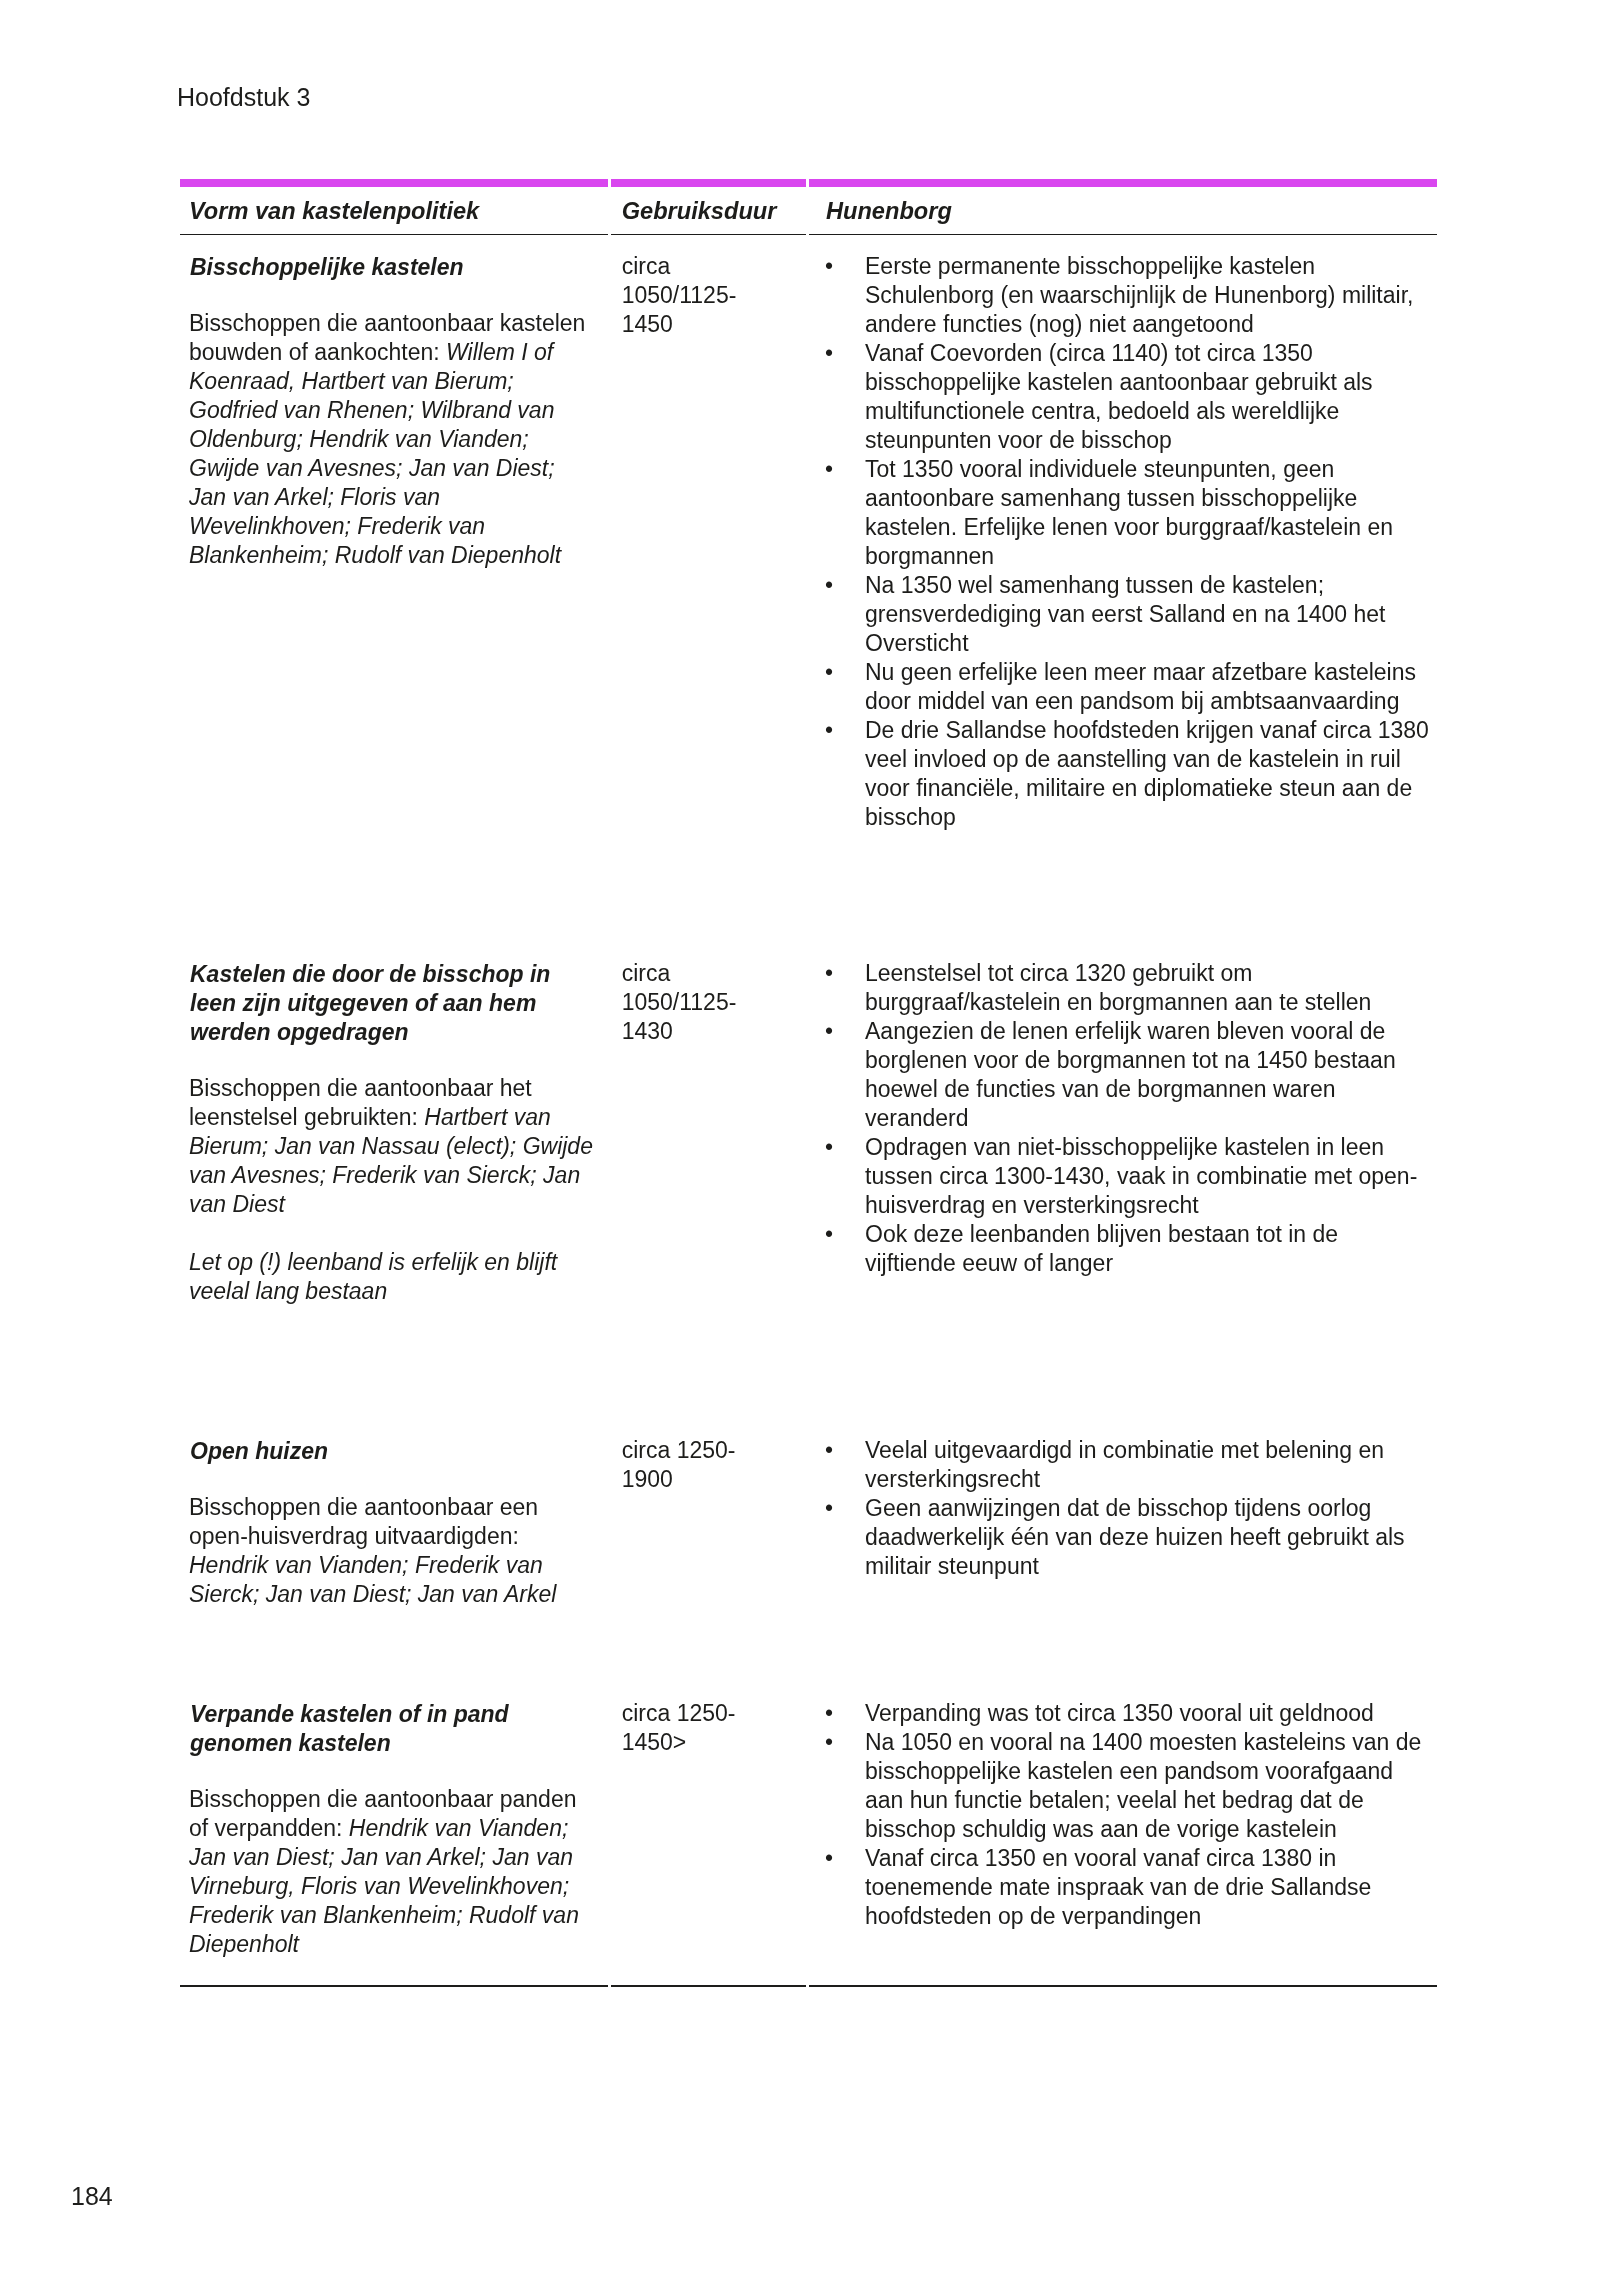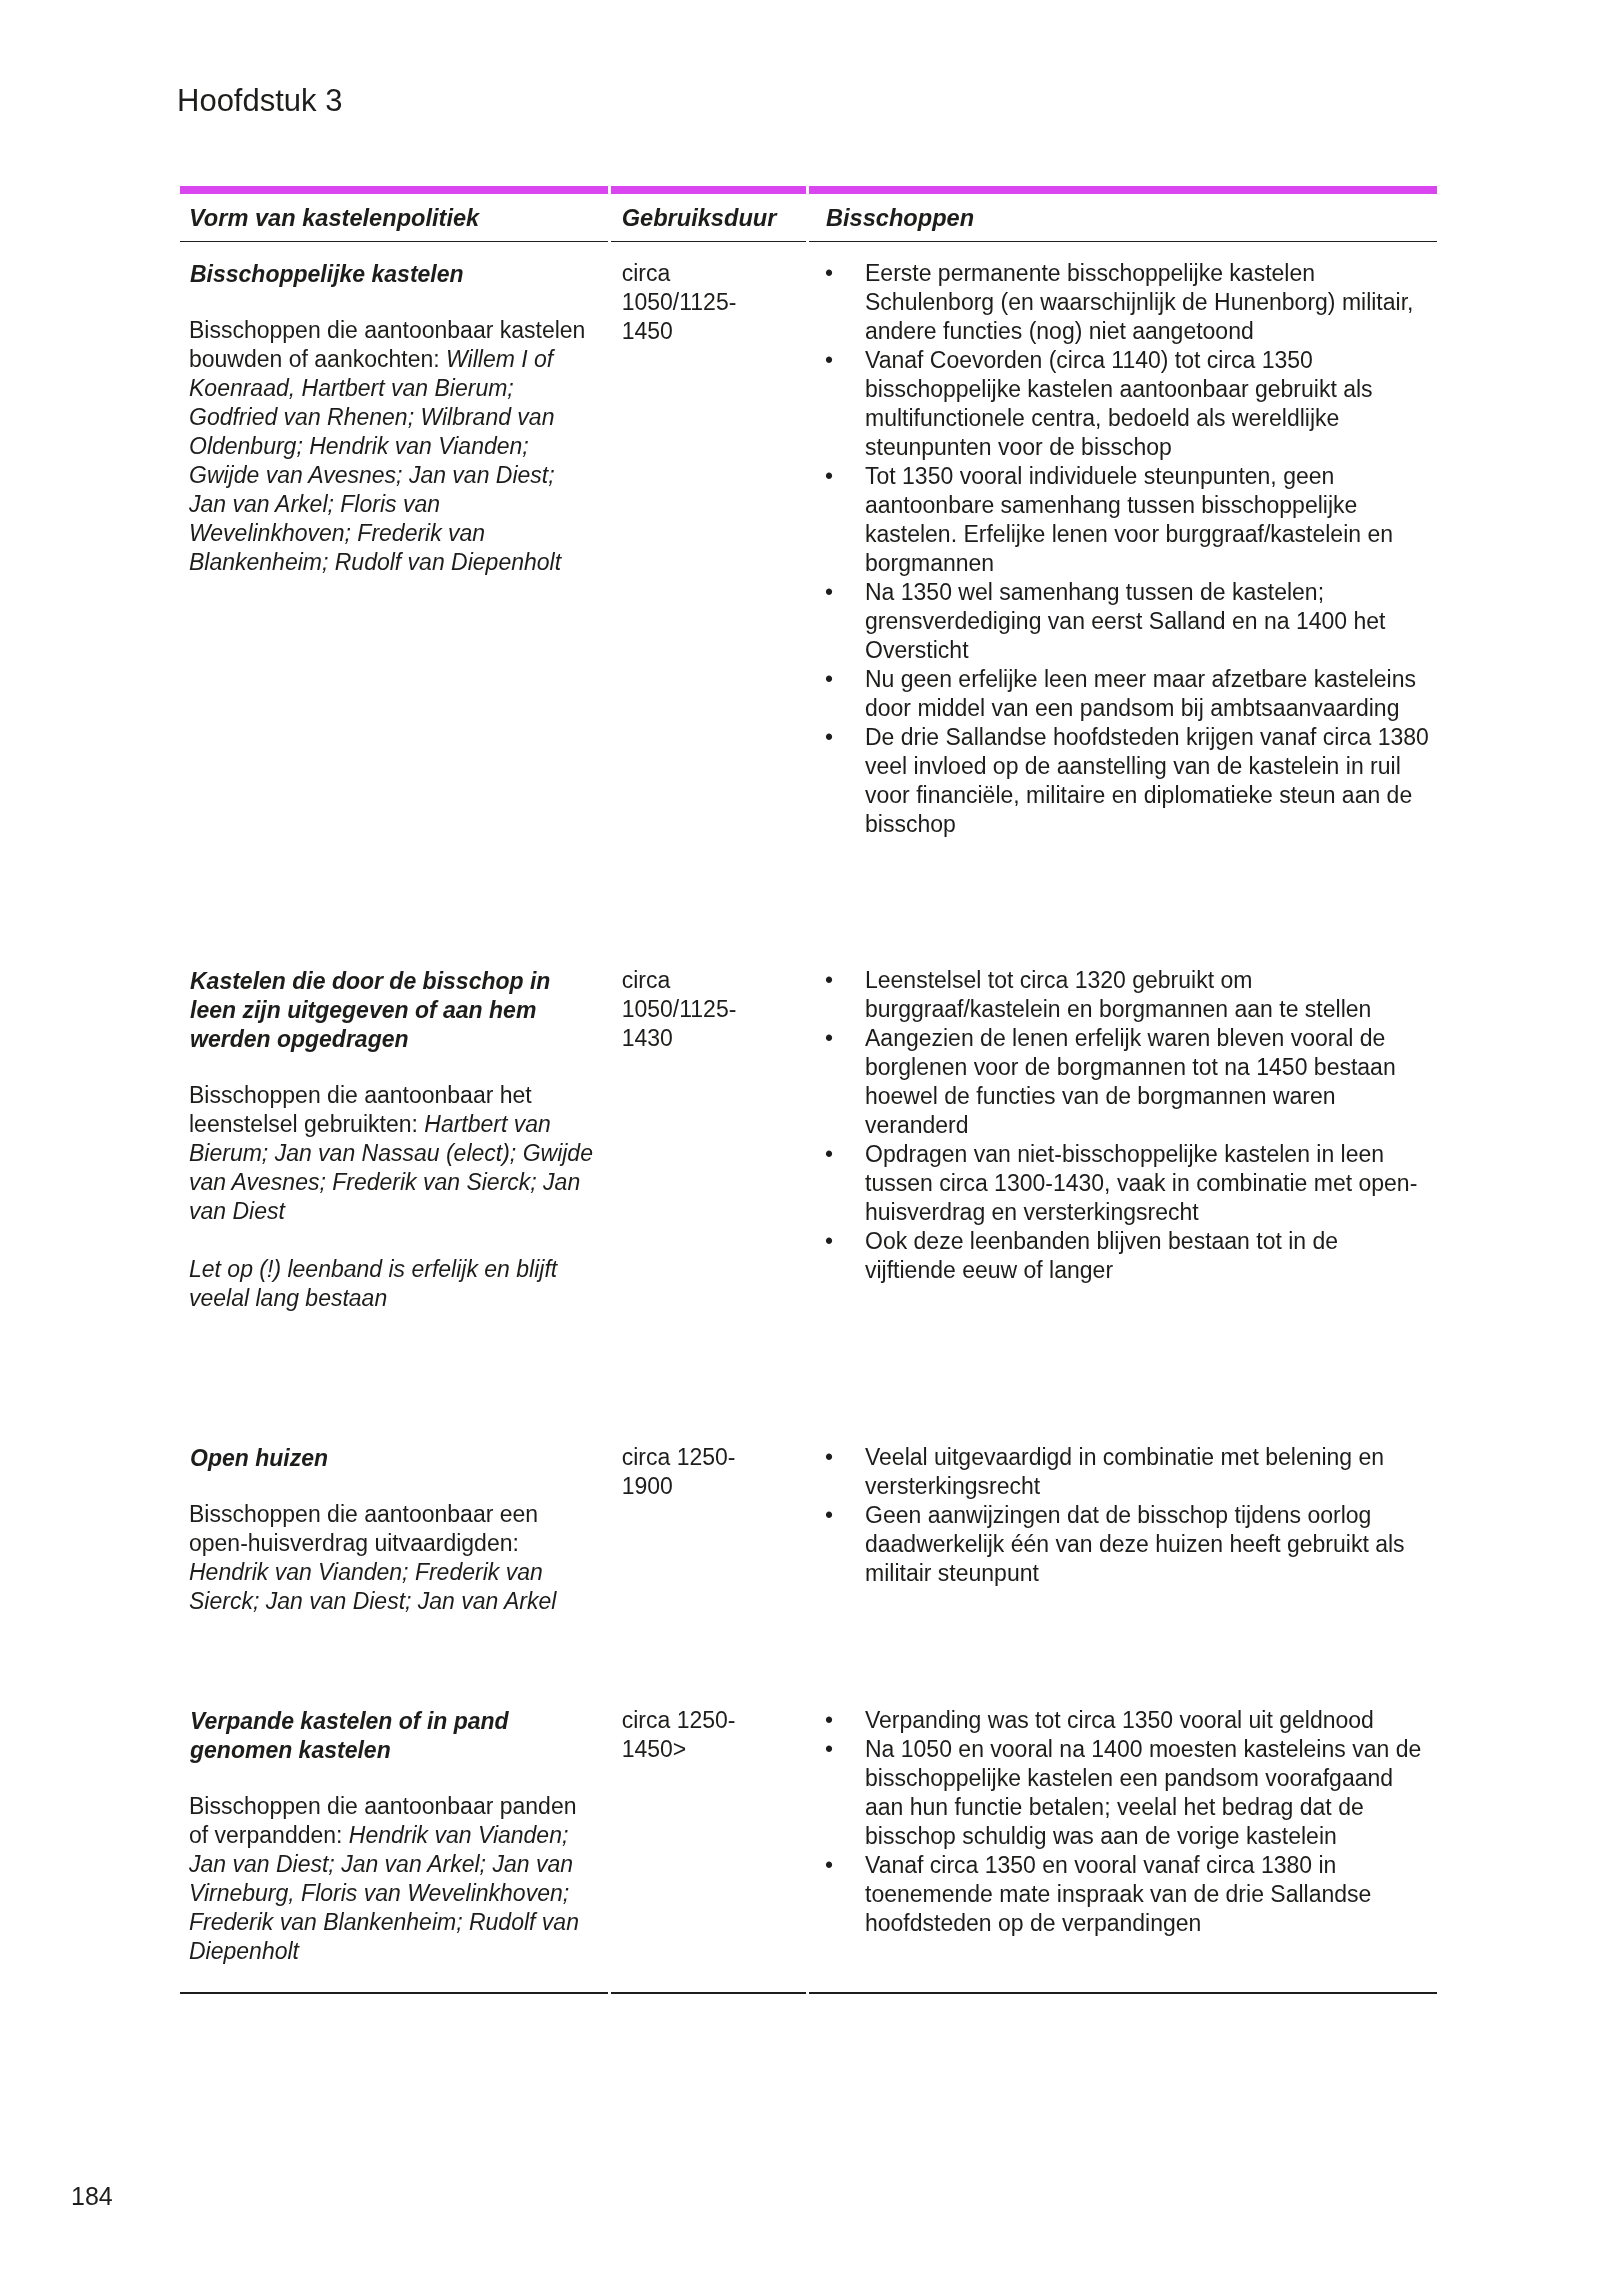--- a/index.html
+++ b/index.html
@@ -8,21 +8,21 @@
     width:1618px;height:2284px;
     background:#ffffff;
     color:#1d1d1b;
     font-family:"Liberation Sans", sans-serif;
     overflow:hidden;
     box-sizing:border-box;
   }
   .page *{box-sizing:border-box;}
   .chapter{
     padding:82px 0 0 177px;
-    font-size:31px;
+    font-size:25px;
     line-height:1.2;
   }
   table.tbl{
     margin:67px 0 0 177px;
     width:1263px;
     table-layout:fixed;
     border-collapse:separate;
     border-spacing:3px 0;
     font-size:23px;
     line-height:29px;
@@ -91,21 +91,21 @@
 
 <div class="page">
 
   <div class="chapter">Hoofdstuk 3</div>
 
   <table class="tbl">
     <thead>
       <tr>
         <th class="h1">Vorm van kastelenpolitiek</th>
         <th class="h2">Gebruiksduur</th>
-        <th class="h3">Bisschoppen</th>
+        <th class="h3">Hunenborg</th>
       </tr>
     </thead>
     <tbody>
 
       <tr class="r1">
         <td class="c1">
           <p class="rowtitle">Bisschoppelijke kastelen</p>
           <p class="intro"><span>Bisschoppen die aantoonbaar kastelen bouwden of aankochten: </span><span class="it">Willem I of Koenraad, Hartbert van Bierum; Godfried van Rhenen; Wilbrand van Oldenburg; Hendrik van Vianden; Gwijde van Avesnes; Jan van Diest; Jan van Arkel; Floris van Wevelinkhoven; Frederik van Blankenheim; Rudolf van Diepenholt</span></p>
         </td>
         <td class="c2">circa 1050/1125-1450</td>

